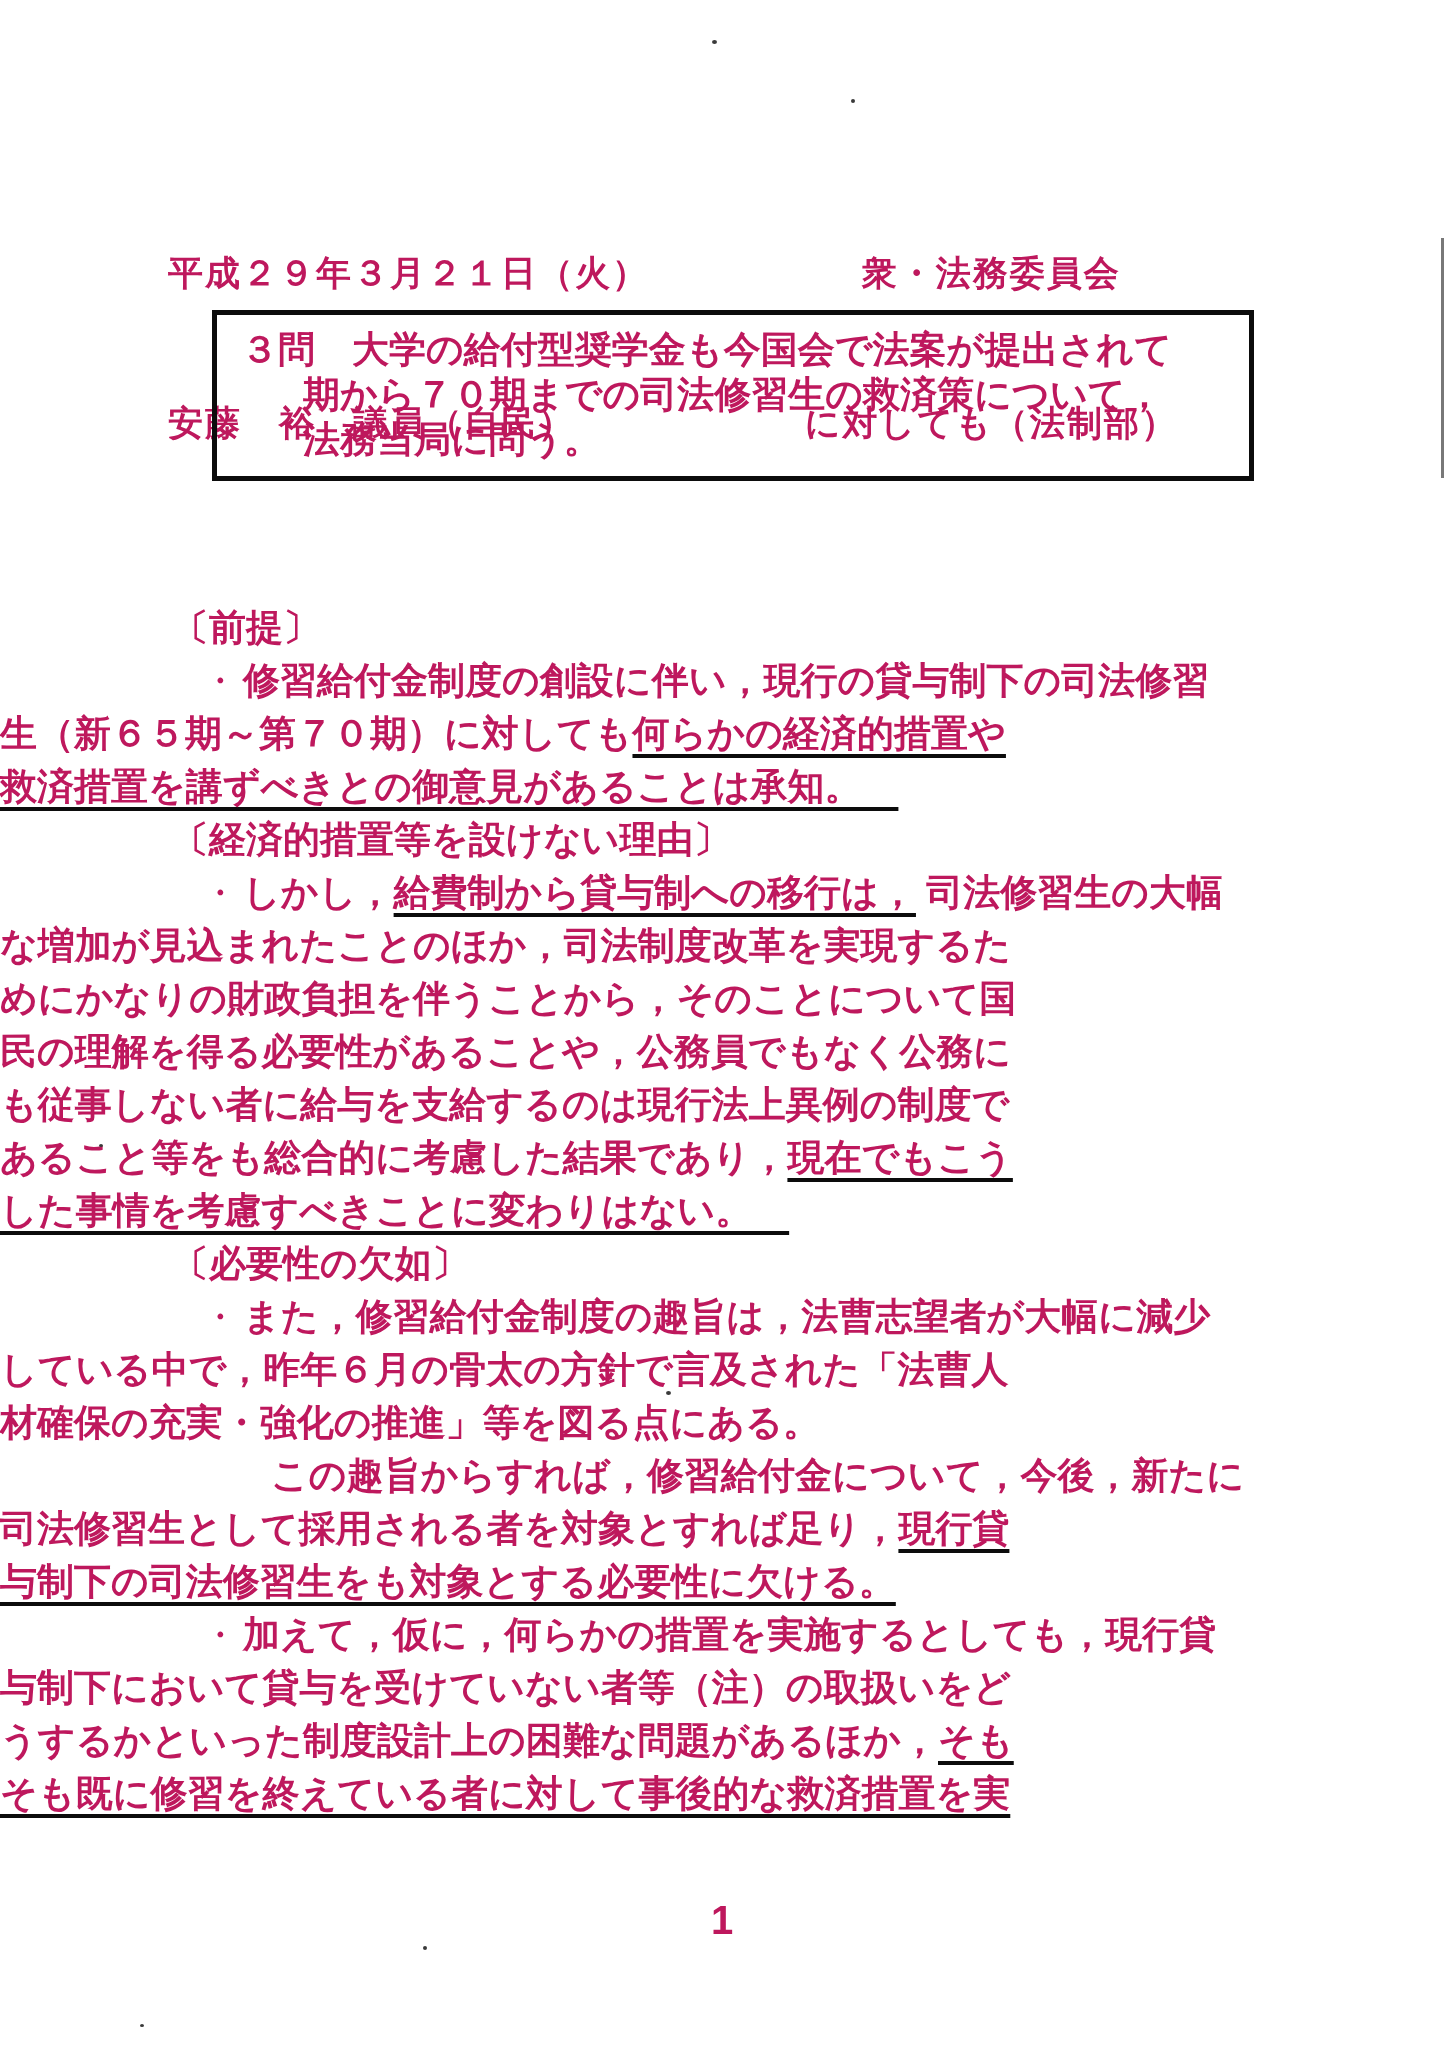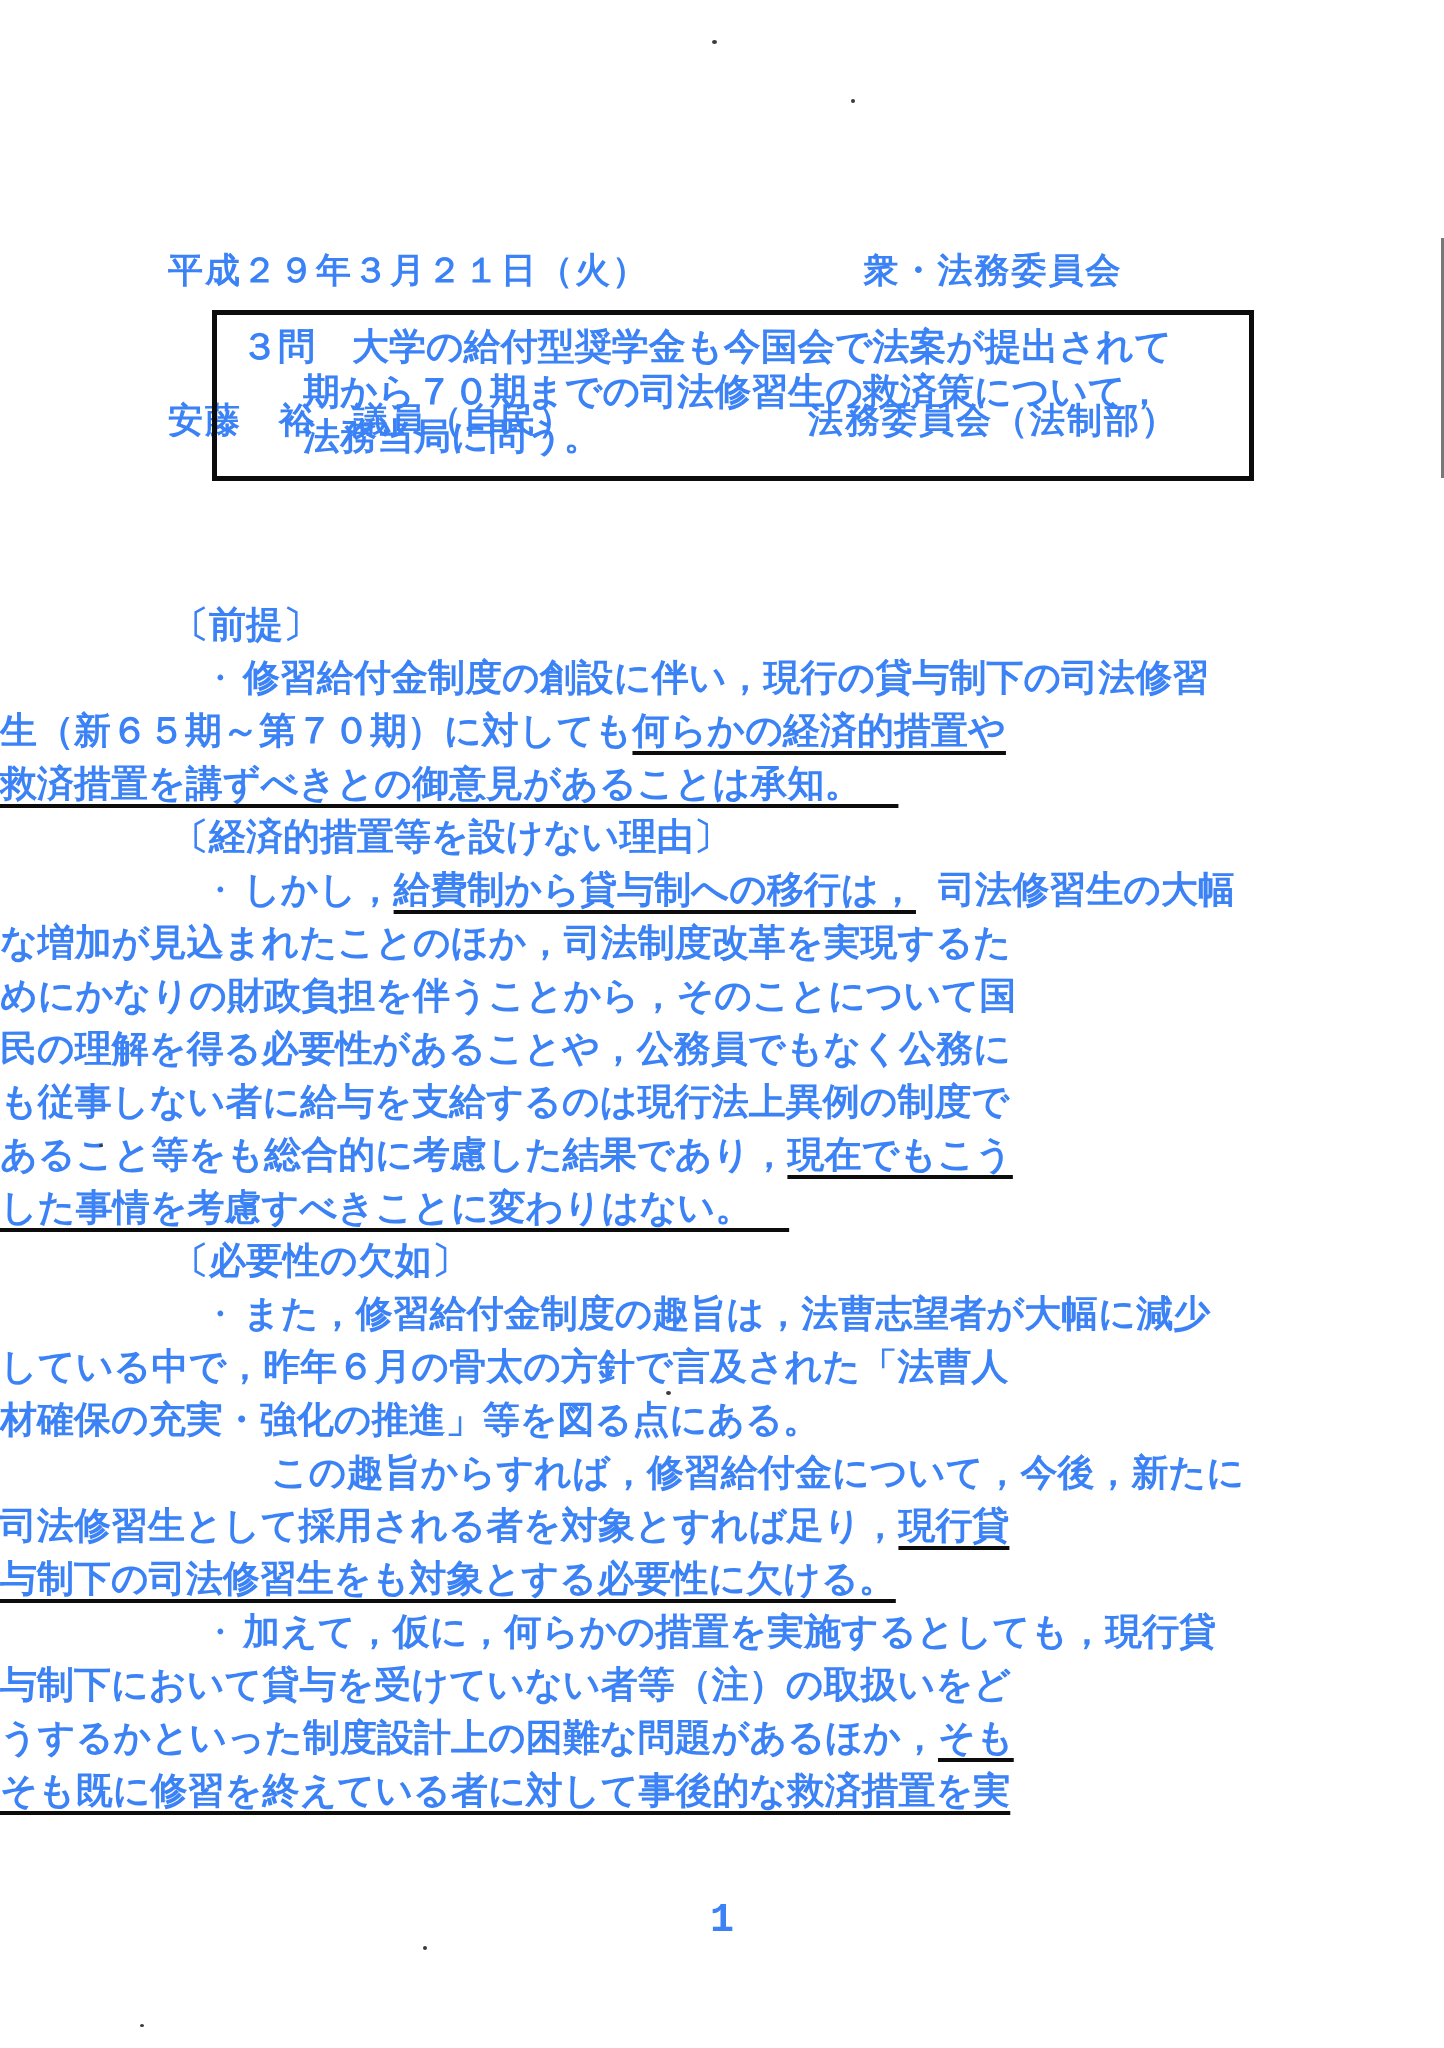--- a/index.html
+++ b/index.html
@@ -5,22 +5,22 @@
   html, body {
     margin: 0;
     padding: 0;
     background: #e8e8e8;
   }
   .page {
     position: relative;
     width: 1444px;
     height: 2048px;
     background: #ffffff;
-    font-family: Liberation Mono, monospace;
-    color: #3b82f6;
+    font-family: Liberation Sans, sans-serif;
+    color: #be185d;
     overflow: hidden;
     margin: 0 auto;
   }
   
   .header {
     position: absolute;
     left: 168px;
     right: 266px;
     top: 148px;
     display: flex;
@@ -103,21 +103,21 @@
 
 <div class="page">
 
   <div class="header">
     <div class="left">
       <div>平成２９年３月２１日（火）</div>
       <div>安藤　裕　議員（自民）</div>
     </div>
     <div class="right">
       <div>衆・法務委員会</div>
-      <div>法務委員会（法制部）</div>
+      <div>に対しても（法制部）</div>
     </div>
   </div>
 
   <div class="qbox"><div class="qline qfirst">３問　大学の給付型奨学金も今国会で法案が提出されて</div><div class="qline qcont">期から７０期までの司法修習生の救済策について，</div><div class="qline qcont">法務当局に問う。</div></div>
 
   <div class="body-text"><div class="line heading">〔前提〕</div><div class="line l-bullet"><span class="bullet">・</span><span>修習給付金制度の創設に伴い，現行の貸与制下の司法修習</span></div><div class="line l-cont"><span>生（新６５期～第７０期）に対しても</span><span class="u">何らかの経済的措置や</span></div><div class="line l-cont"><span class="u">救済措置を講ずべきとの御意見があることは承知。　</span></div><div class="line heading">〔経済的措置等を設けない理由〕</div><div class="line l-bullet"><span class="bullet">・</span><span>しかし，</span><span class="u">給費制から貸与制への移行は，</span><span> 司法修習生の大幅</span></div><div class="line l-cont"><span>な増加が見込まれたことのほか，司法制度改革を実現するた</span></div><div class="line l-cont"><span>めにかなりの財政負担を伴うことから，そのことについて国</span></div><div class="line l-cont"><span>民の理解を得る必要性があることや，公務員でもなく公務に</span></div><div class="line l-cont"><span>も従事しない者に給与を支給するのは現行法上異例の制度で</span></div><div class="line l-cont"><span>あること等をも総合的に考慮した結果であり，</span><span class="u">現在でもこう</span></div><div class="line l-cont"><span class="u">した事情を考慮すべきことに変わりはない。　</span></div><div class="line heading">〔必要性の欠如〕</div><div class="line l-bullet"><span class="bullet">・</span><span>また，修習給付金制度の趣旨は，法曹志望者が大幅に減少</span></div><div class="line l-cont"><span>している中で，昨年６月の骨太の方針で言及された「法曹人</span></div><div class="line l-cont"><span>材確保の充実・強化の推進」等を図る点にある。</span></div><div class="line l-indent2"><span>この趣旨からすれば，修習給付金について，今後，新たに</span></div><div class="line l-cont"><span>司法修習生として採用される者を対象とすれば足り，</span><span class="u">現行貸</span></div><div class="line l-cont"><span class="u">与制下の司法修習生をも対象とする必要性に欠ける。</span></div><div class="line l-bullet"><span class="bullet">・</span><span>加えて，仮に，何らかの措置を実施するとしても，現行貸</span></div><div class="line l-cont"><span>与制下において貸与を受けていない者等（注）の取扱いをど</span></div><div class="line l-cont"><span>うするかといった制度設計上の困難な問題があるほか，</span><span class="u">そも</span></div><div class="line l-cont"><span class="u">そも既に修習を終えている者に対して事後的な救済措置を実</span></div></div>
 
   <div class="pageno">1</div>
 
   <div class="speck" style="left:712px; top:40px; width:5px; height:4px;"></div>

